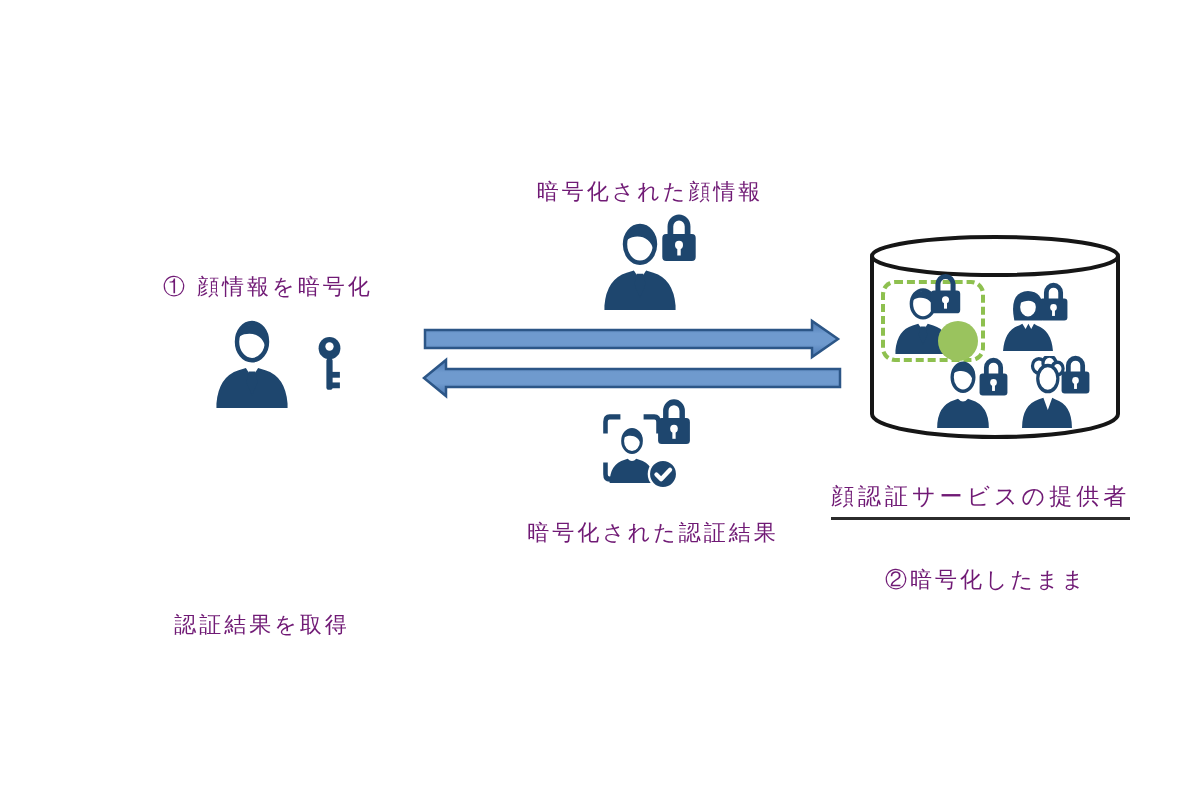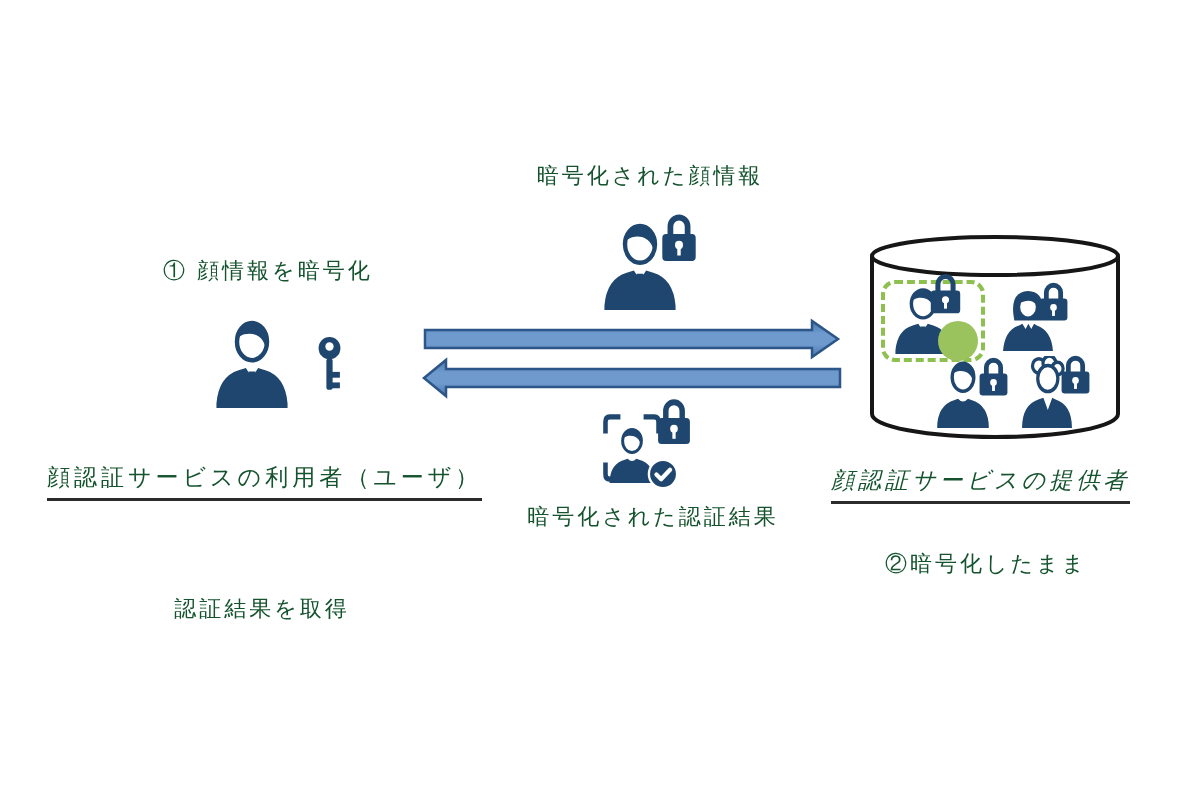--- a/index.html
+++ b/index.html
@@ -2,22 +2,23 @@
 <html><head>
 <meta charset="utf-8">
 <style>
   html,body{margin:0;padding:0;background:#fff;}
   #canvas{
     position:relative;width:1200px;height:800px;background:#ffffff;overflow:hidden;
     font-family:"Liberation Sans",sans-serif;
   }
   .abs{position:absolute;}
   .jp{
-    color:#14532d;font-size:22px;letter-spacing:3px;white-space:nowrap;
+    color:#701a75;font-size:22px;letter-spacing:3px;white-space:nowrap;
     font-family:"Liberation Sans",sans-serif;
+    margin-top:16px;
   }
   .lg{font-size:23px;letter-spacing:4px;}
   .center{text-align:center;}
   .underlined{border-bottom:3px solid #2b2b2b;padding-bottom:5px;}
   .icon{color:#1e466e;}
   svg{display:block;overflow:visible;}
   .dashedbox{
     border:4px dashed #8ec04f;border-radius:14px;background:transparent;
   }
   .greendot{
@@ -155,20 +156,19 @@
       <use href="#sym-lock" width="100%" height="100%"></use>
     </svg>
 
   <svg class="abs icon z3" style="left:1018px;top:356px;width:58px;height:72px;">
       <use href="#sym-person-curly" width="100%" height="100%"></use>
     </svg>
   <svg class="abs icon z4" style="left:1058px;top:353px;width:35px;height:42px;">
       <use href="#sym-lock" width="100%" height="100%"></use>
     </svg>
 
-  <div class="abs jp lg underlined" style="left:47px;top:462px;">顔認証サービスの利用者（ユーザ）</div>
-  <div class="abs jp lg underlined" style="left:831px;top:465px;font-style:italic;">顔認証サービスの提供者</div>
+  <div class="abs jp lg underlined" style="left:831px;top:465px;">顔認証サービスの提供者</div>
 
   <div class="abs jp center" style="left:97px;top:594px;width:330px;">認証結果を取得</div>
 
   <div class="abs jp center" style="left:826px;top:549px;width:320px;">②暗号化したまま</div>
 
 </div>
 
 </body></html>

